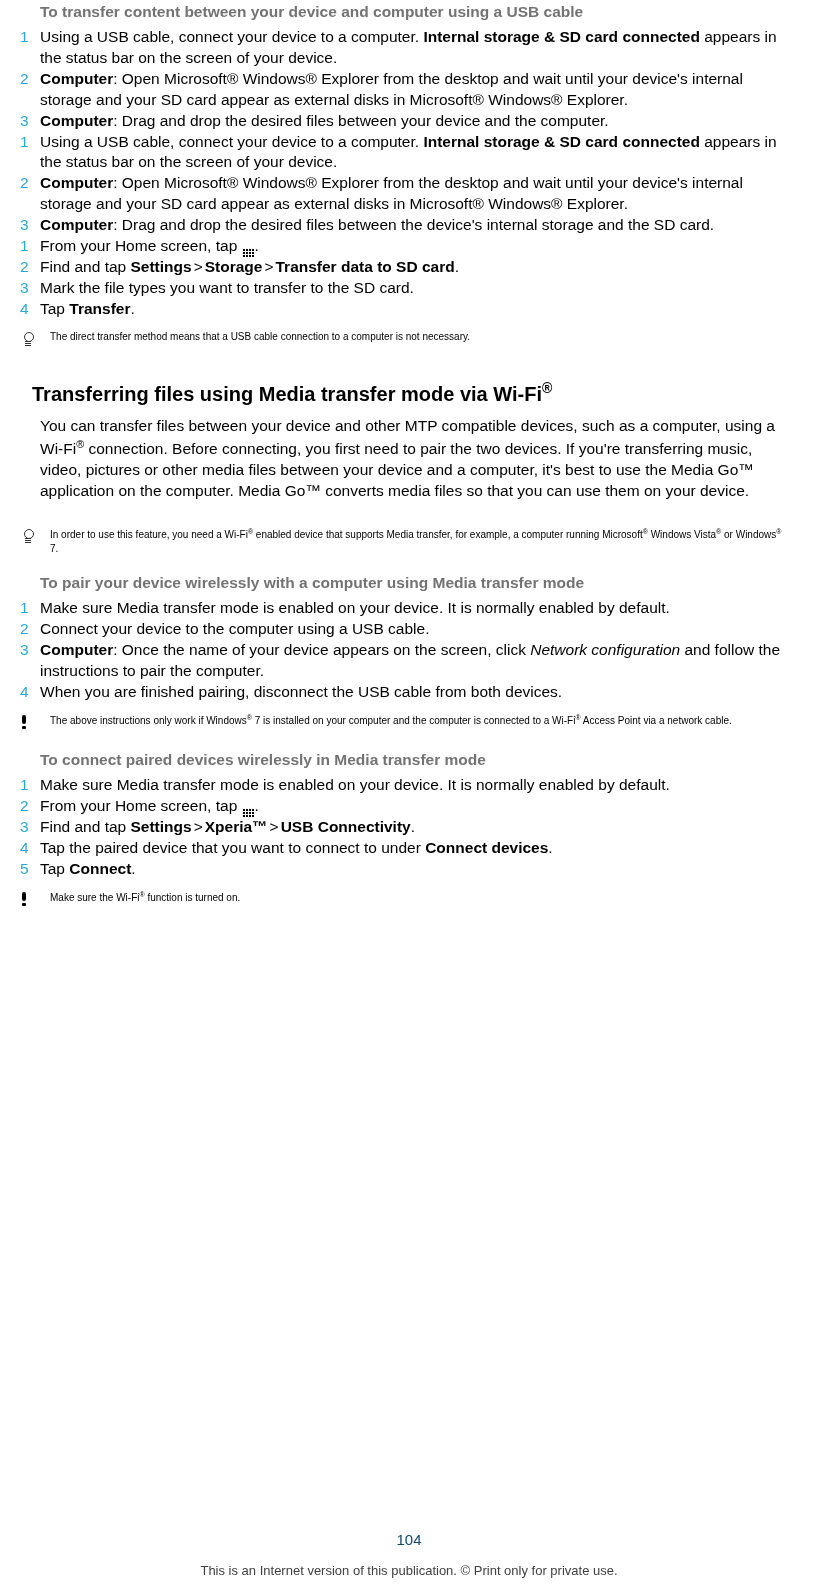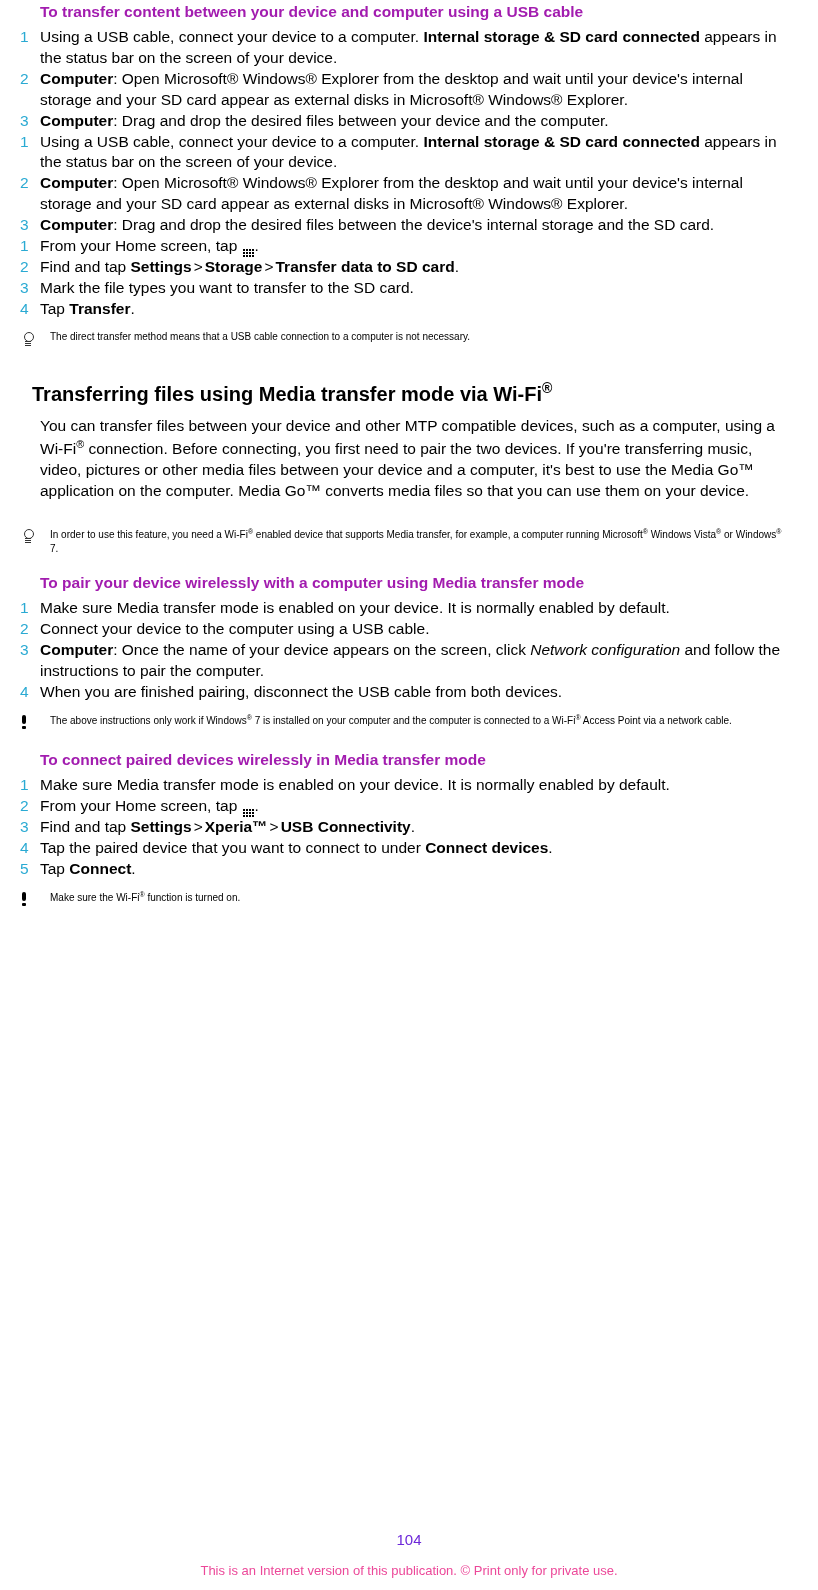--- a/index.html
+++ b/index.html
@@ -12,21 +12,21 @@
     background: #fff;
   }
   .page {
     width: 818px;
     min-height: 1590px;
     padding: 0 26px 0 20px;
     box-sizing: border-box;
     position: relative;
   }
   .section-title {
-    color: #a21caf;
+    color: #737373;
     font-weight: bold;
     margin-left: 20px;
     margin-top: 18px;
     margin-bottom: 4px;
   }
   .section-title.first { margin-top: 2px; }
   .step {
     display: flex;
     margin-bottom: 0;
   }
@@ -120,29 +120,29 @@
     margin-left: 20px;
     margin-bottom: 2px;
   }
   sup { font-size: 0.7em; }
   .ital { font-style: italic; margin-top: 16px; }
   .page-num {
     position: absolute;
     bottom: 42px;
     left: 0; right: 0;
     text-align: center;
-    color: #6d28d9;
+    color: #0c4a6e;
     font-size: 15px;
   }
   .footer {
     position: absolute;
     bottom: 12px;
     left: 0; right: 0;
     text-align: center;
-    color: #ec4899;
+    color: #404040;
     font-size: 13px;
   }
 </style>
 </head>
 <body>
 
 <div class="page">
 
   <div class="section-title first">To transfer content between your device and computer using a USB cable</div>
   <div class="step">

